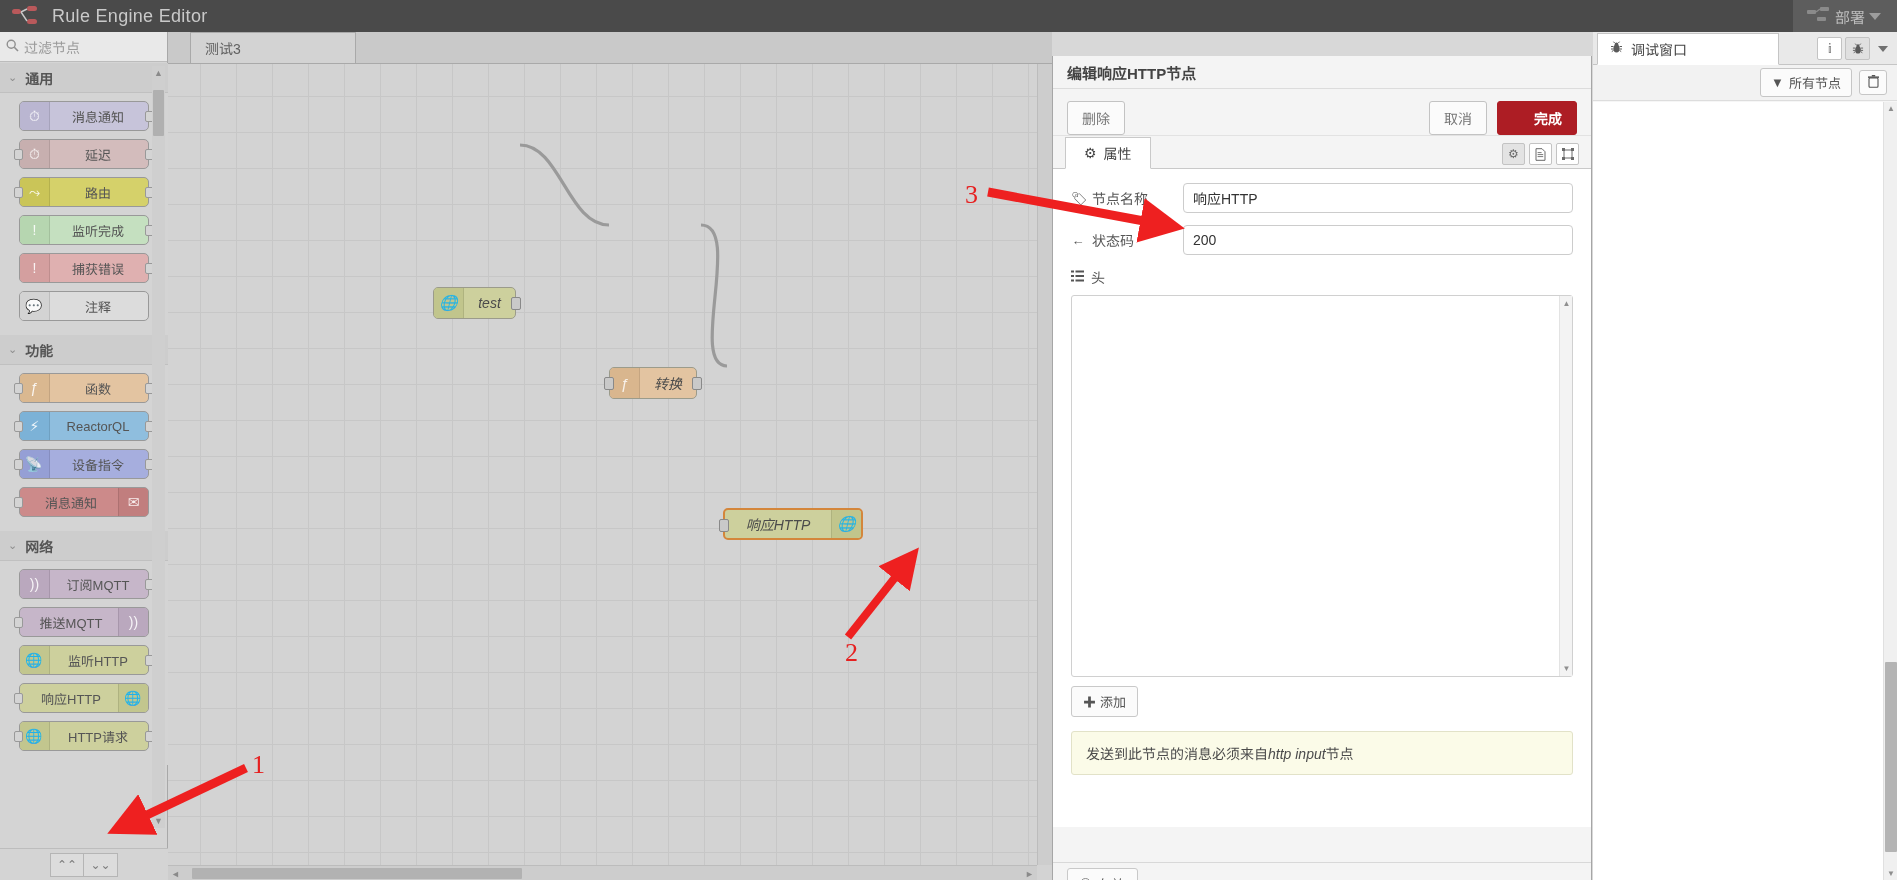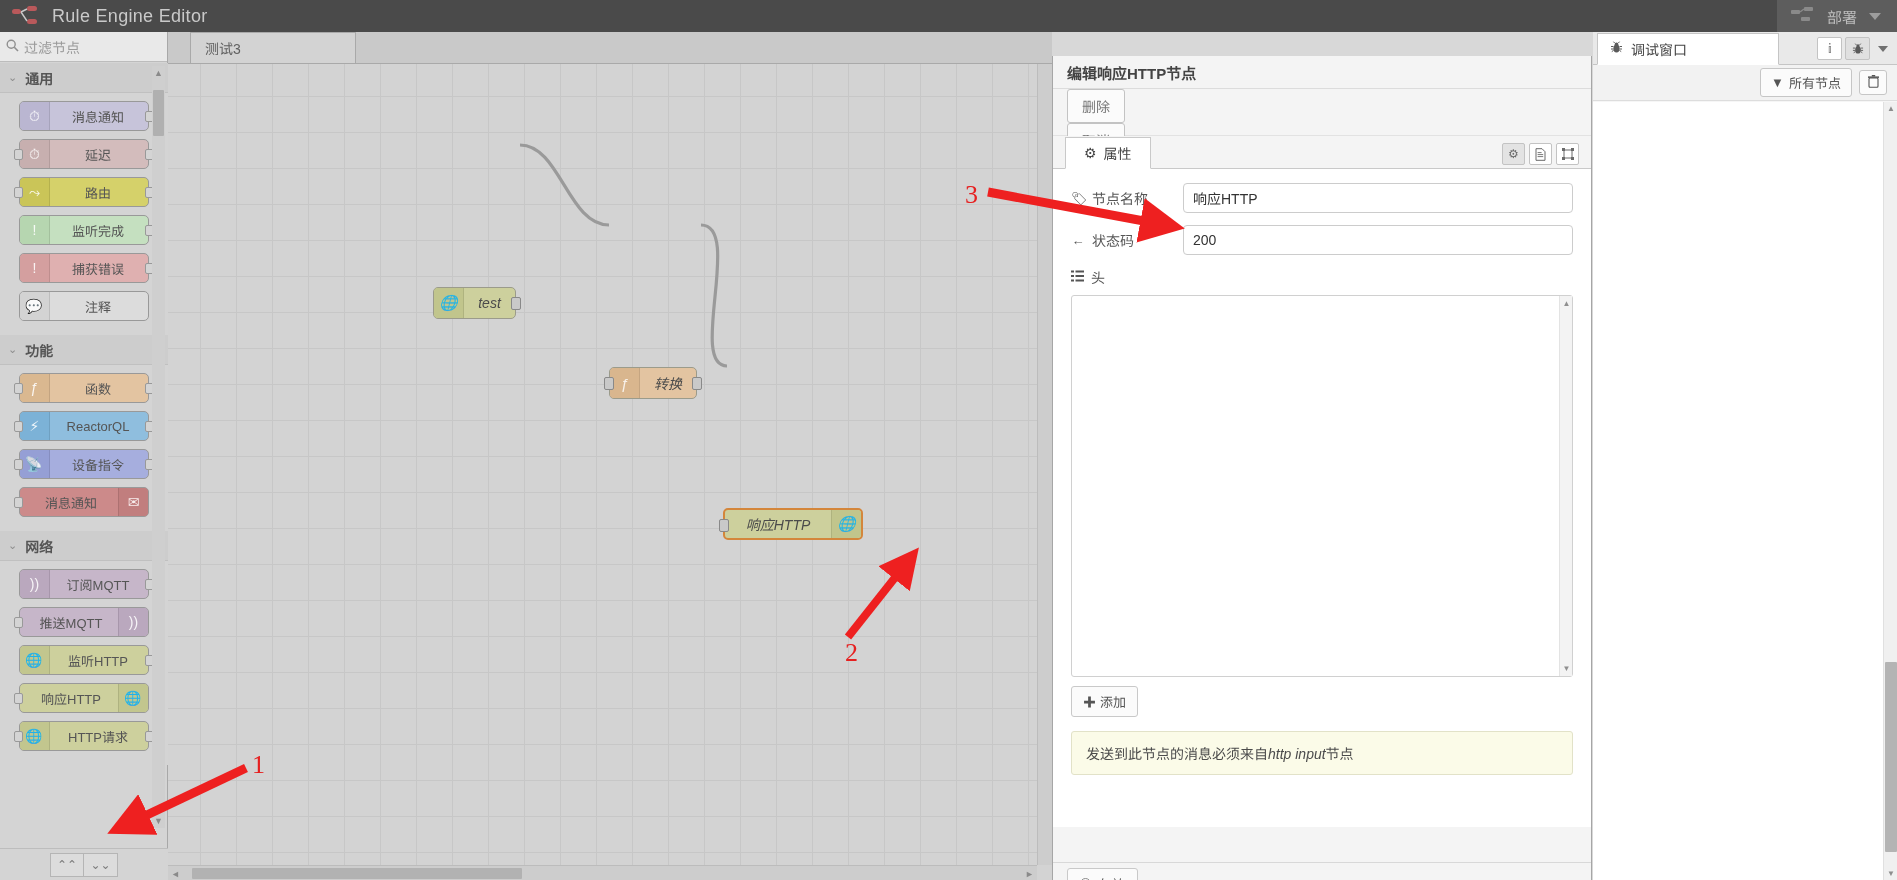--- a/index.html
+++ b/index.html
@@ -19,21 +19,21 @@
     position: absolute; top: 0; left: 0; width: 1897px; height: 32px;
     background: #4a4a4a; color: #d0d0d0;
     display: flex; align-items: center; text-align: center;
   }
   .header .logo { margin-left: 12px; display: flex; align-items: center; }
   .header .title {
     margin-left: 14px; font-size: 18px; color: #c9c9c9; letter-spacing: .3px;
   }
   .header .right { margin-left: auto; display: flex; align-items: center; height: 32px; }
   .deploy-btn {
-    display: flex; align-items: center; gap: 12px;
+    display: flex; align-items: center; gap: 4px;
     background: #5d5d5d; color: #bdbdbd;
     height: 32px; padding: 0 16px 0 14px;
     font-size: 15px; cursor: pointer;
   }
   .deploy-caret {
     width: 0; height: 0;
     border-left: 6px solid transparent; border-right: 6px solid transparent;
     border-top: 7px solid #9d9d9d;
   }
 
@@ -182,22 +182,22 @@
   .editor-panel {
     position: absolute; top: 32px; left: 1052px; width: 540px; height: 848px;
     background: #f4f4f4; border-left: 1px solid #a6a6a6; border-right: 1px solid #a6a6a6; margin-top: 24px;
   }
   .ep-title {
     height: 33px; display: flex; align-items: center; padding-left: 14px;
     font-size: 15px; font-weight: bold; color: #444;
     border-bottom: 1px solid #dcdcdc; background: #f4f4f4;
   }
   .ep-toolbar {
-    height: 47px; display: flex; align-items: flex-start; padding: 0 14px;
-    background: #f4f4f4; border-bottom: 1px solid #e2e2e2; flex-direction: column;
+    height: 47px; display: flex; align-items: flex-end; padding: 0 14px;
+    background: #f4f4f4; border-bottom: 1px solid #e2e2e2;
   }
   .btn {
     border: 1px solid #c3c3c3; background: #fbfbfb; color: #777;
     border-radius: 3px; font-size: 14px; padding: 6px 14px; cursor: pointer;
     font-family: inherit;
   }
   .btn.primary { background: #ad1d24; border-color: #ad1d24; color: #fff; font-weight: bold; }
   .ep-toolbar .spacer { flex: 1; }
   .ep-toolbar .btn + .btn { margin-left: 10px; padding-left: 36px; }
 

